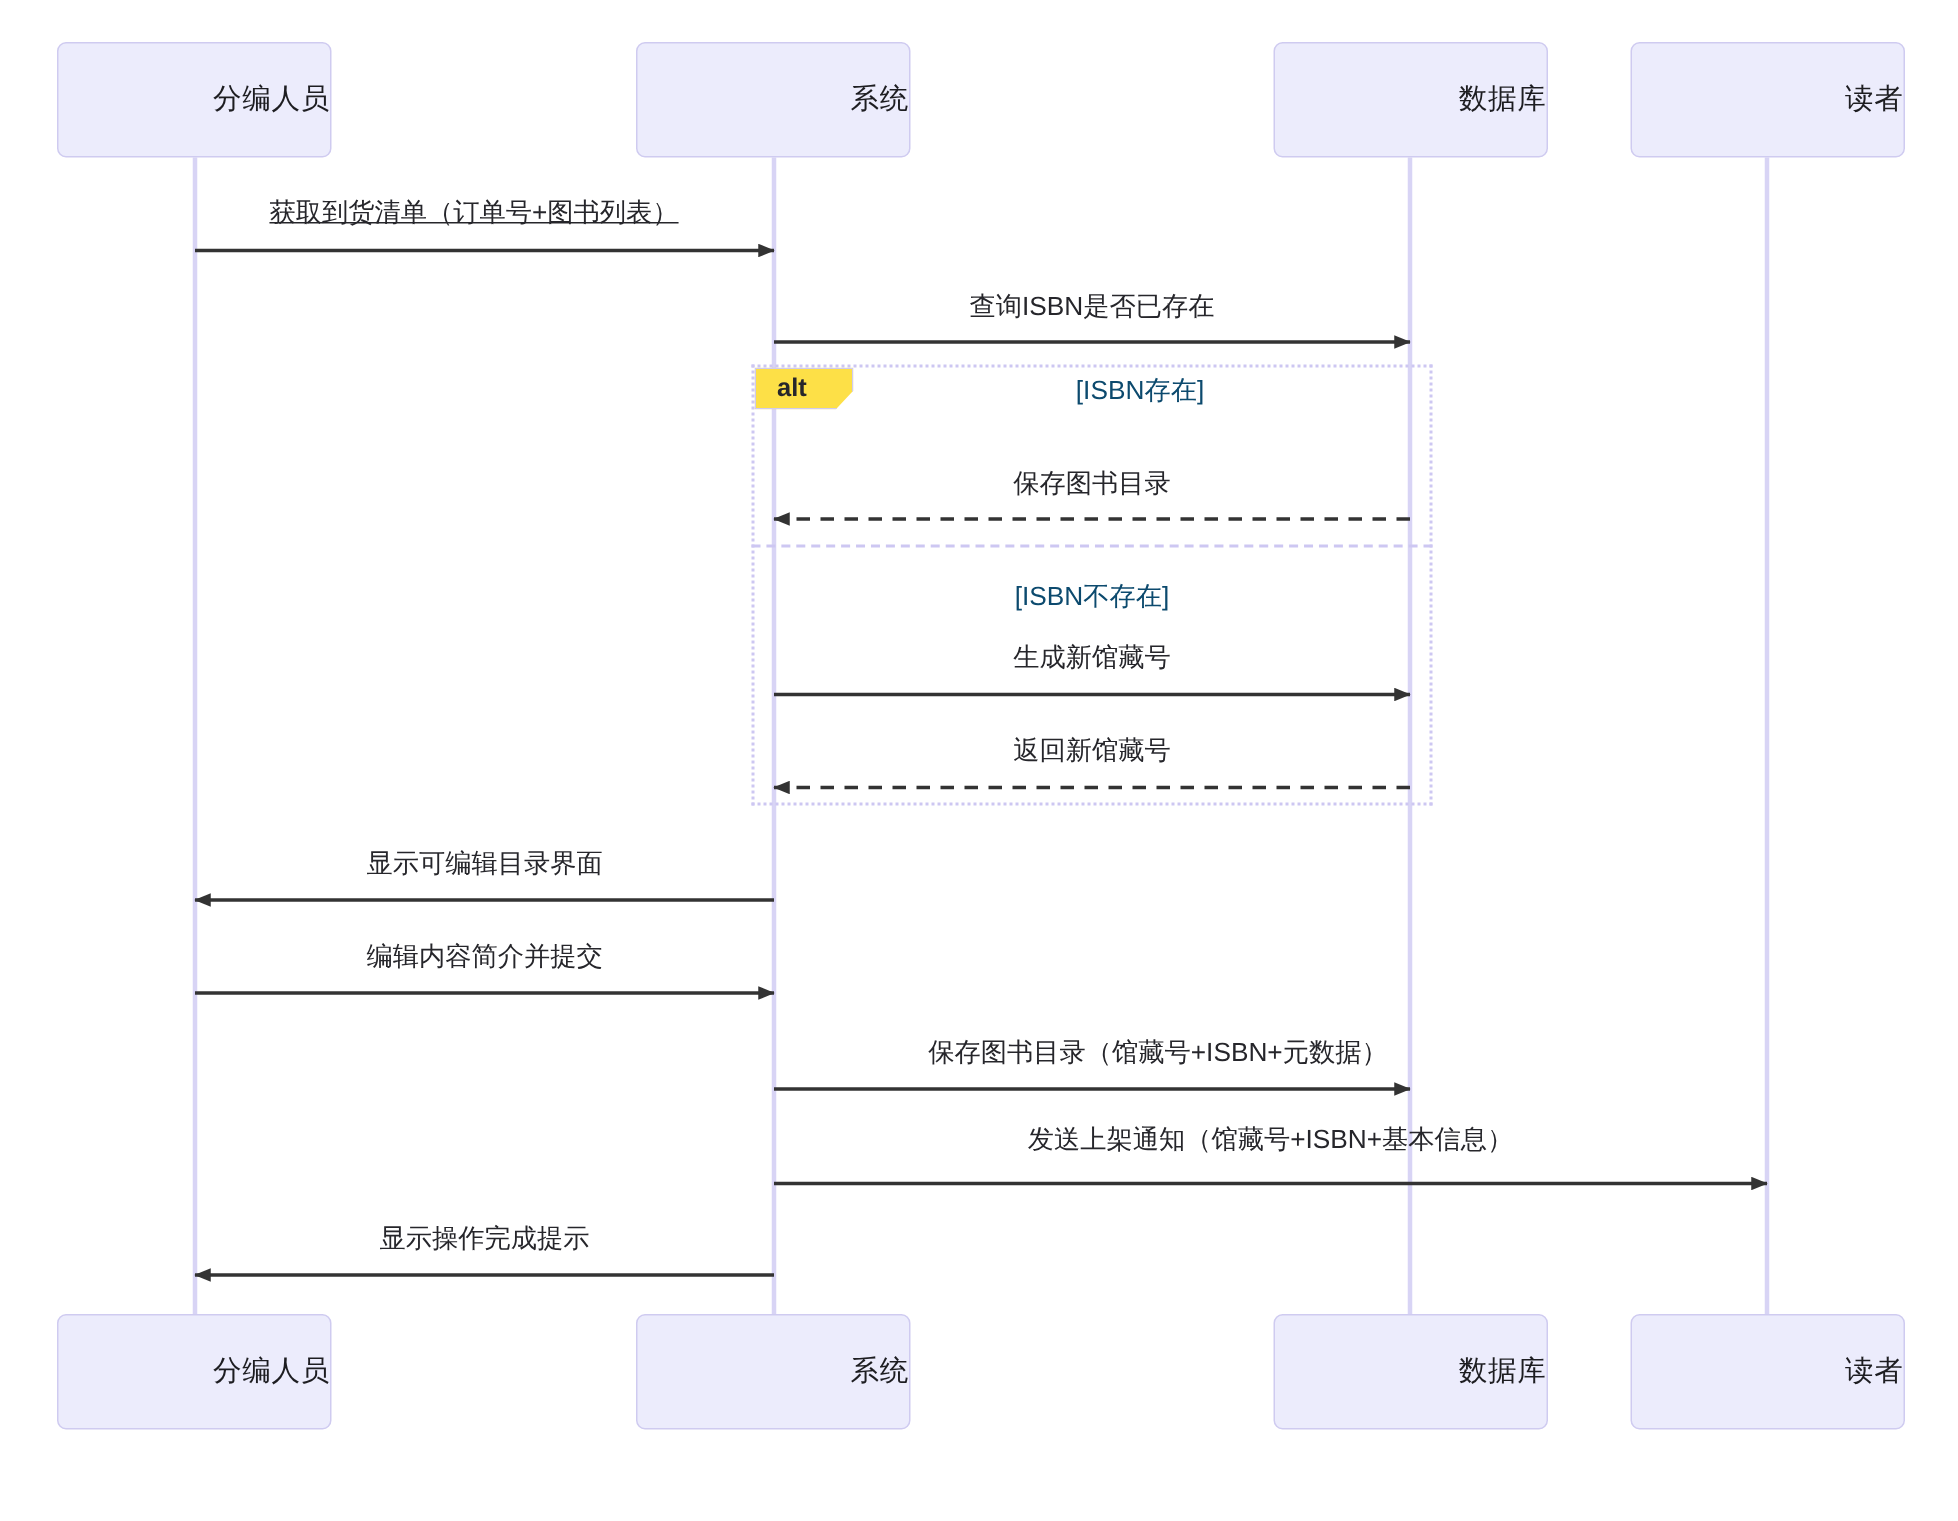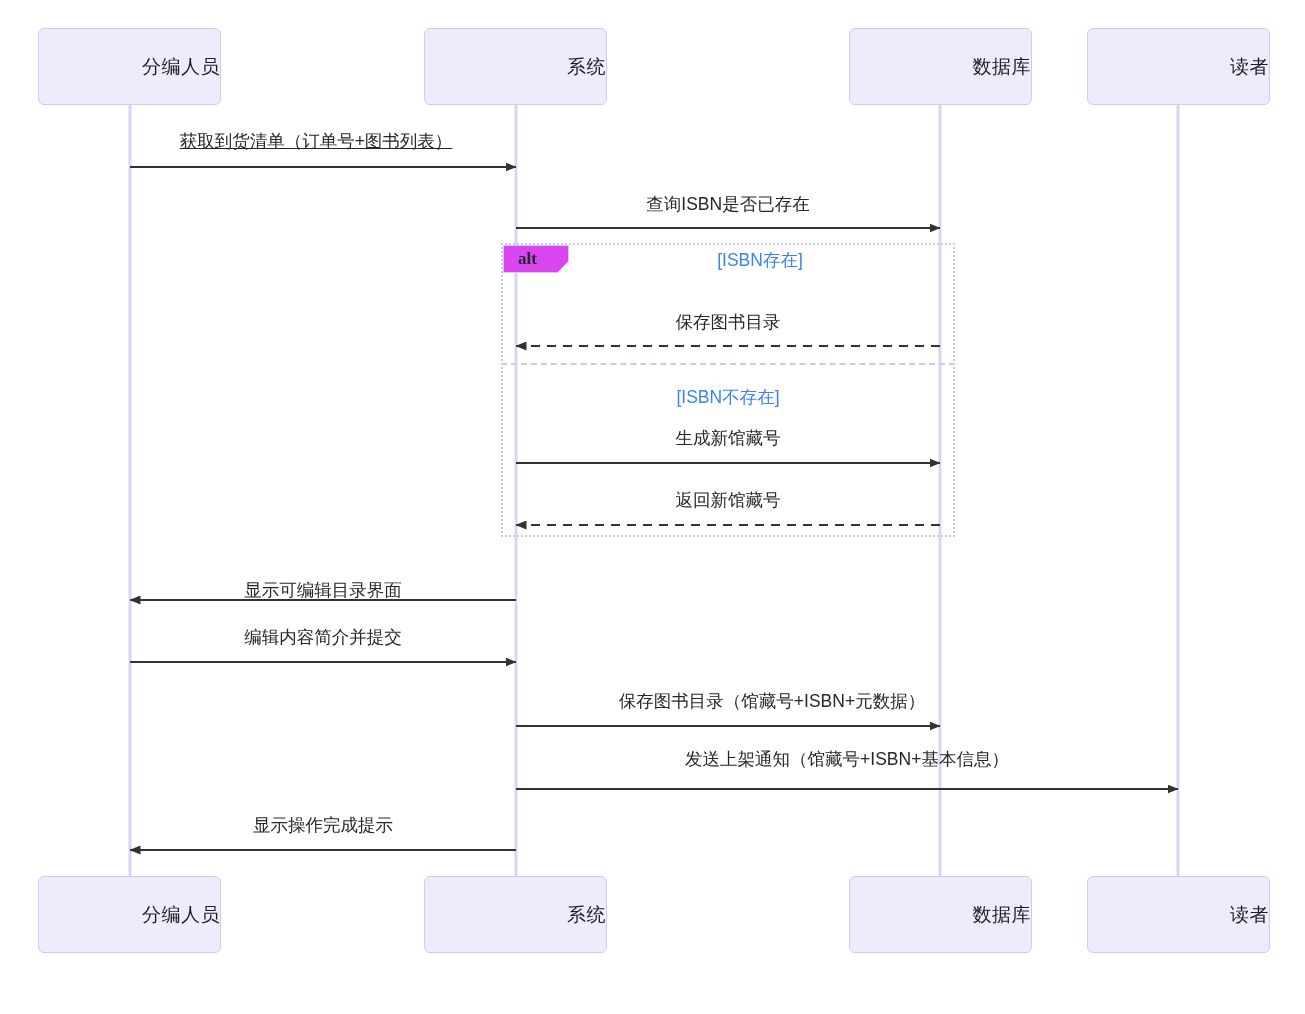--- a/index.html
+++ b/index.html
@@ -67,36 +67,35 @@
     border: 2px dotted #cdc7f2;
     box-sizing: border-box;
     background: transparent;
   }
   .alt-divider {
     position: absolute;
     border-top: 2px dashed #cdc7f2;
   }
   .alt-tag {
     position: absolute;
-    background: #d946ef;
+    background: #fde047;
     border: 1px solid #cfcbf0;
     font-size: 17px;
     font-weight: bold;
     color: #26262b;
     padding: 4px 16px 5px 14px;
     box-sizing: border-box;
     -webkit-clip-path: polygon(0 0, 100% 0, 100% 55%, 82% 100%, 0 100%);
     clip-path: polygon(0 0, 100% 0, 100% 55%, 82% 100%, 0 100%);
     line-height: 1;
-    font-family: Liberation Serif, serif;
   }
   .cond-label {
     position: absolute;
     font-size: 17.5px;
-    color: #3b82f6;
+    color: #0c4a6e;
     white-space: nowrap;
     transform: translateX(-50%);
     line-height: 1;
   }
 </style>
 </head>
 <body>
 
 <div id="diagram">
 
@@ -161,19 +160,19 @@
   </div>
   <div class="actor-box" style="left:1087px; top:876px; width:183px; height:77px;">
     <span class="actor-label">读者</span>
   </div>
 
   <div class="msg-label" style="left:316px; top:133px;text-decoration:underline;">获取到货清单（订单号+图书列表）</div>
   <div class="msg-label" style="left:728px; top:196px;">查询ISBN是否已存在</div>
   <div class="msg-label" style="left:728px; top:314px;">保存图书目录</div>
   <div class="msg-label" style="left:728px; top:430px;">生成新馆藏号</div>
   <div class="msg-label" style="left:728px; top:492px;">返回新馆藏号</div>
-  <div class="msg-label" style="left:323px; top:567px;margin-top:15px;">显示可编辑目录界面</div>
+  <div class="msg-label" style="left:323px; top:567px;">显示可编辑目录界面</div>
   <div class="msg-label" style="left:323px; top:629px;">编辑内容简介并提交</div>
   <div class="msg-label" style="left:728px; top:693px;margin-left:44px;">保存图书目录（馆藏号+ISBN+元数据）</div>
   <div class="msg-label" style="left:847px; top:751px;">发送上架通知（馆藏号+ISBN+基本信息）</div>
   <div class="msg-label" style="left:323px; top:817px;">显示操作完成提示</div>
 
 </div>
 
 </body></html>

